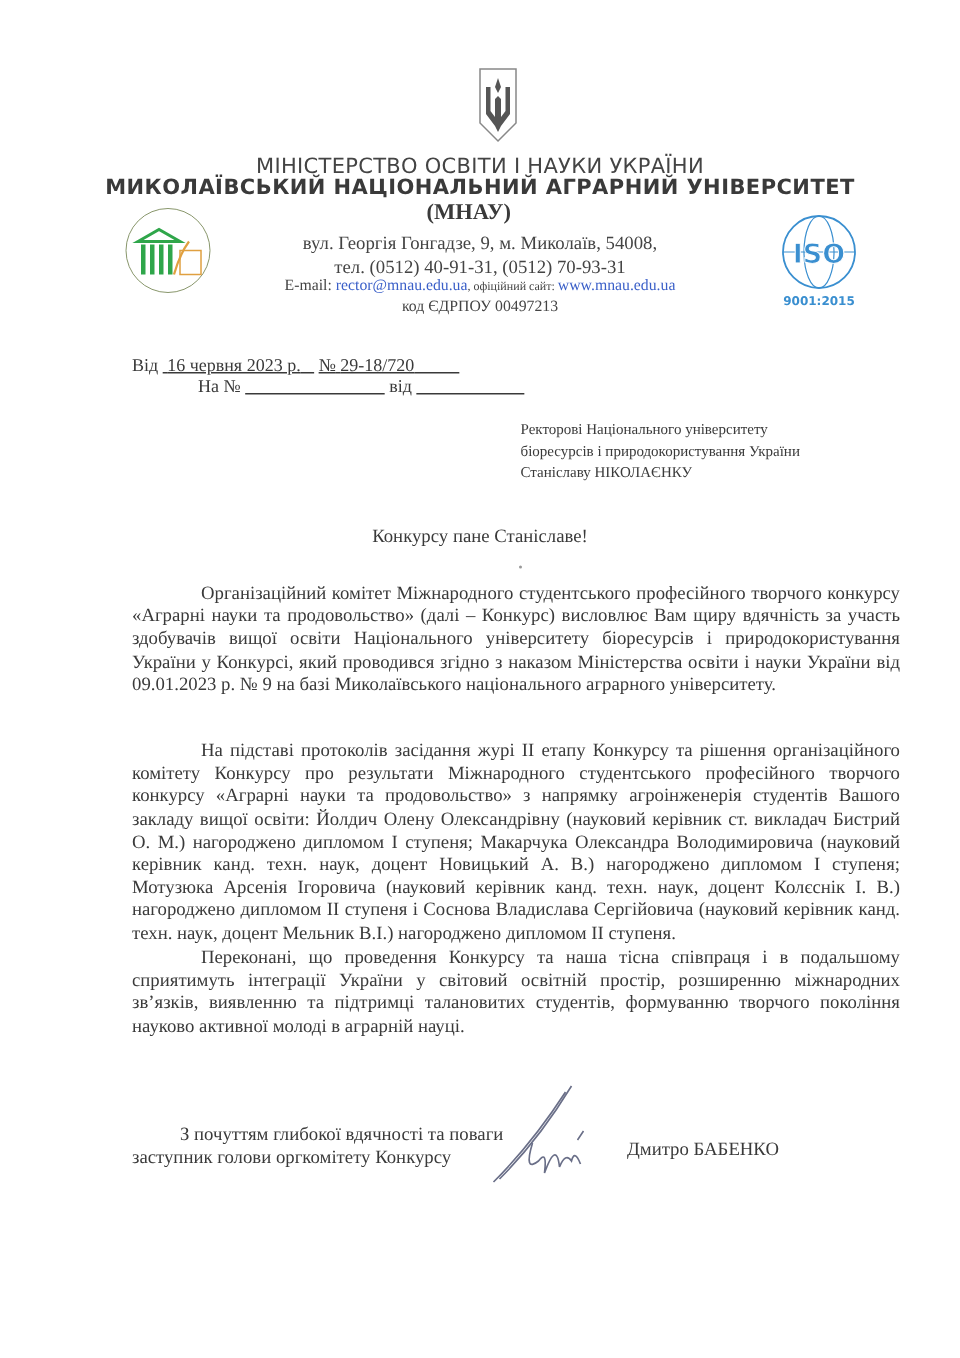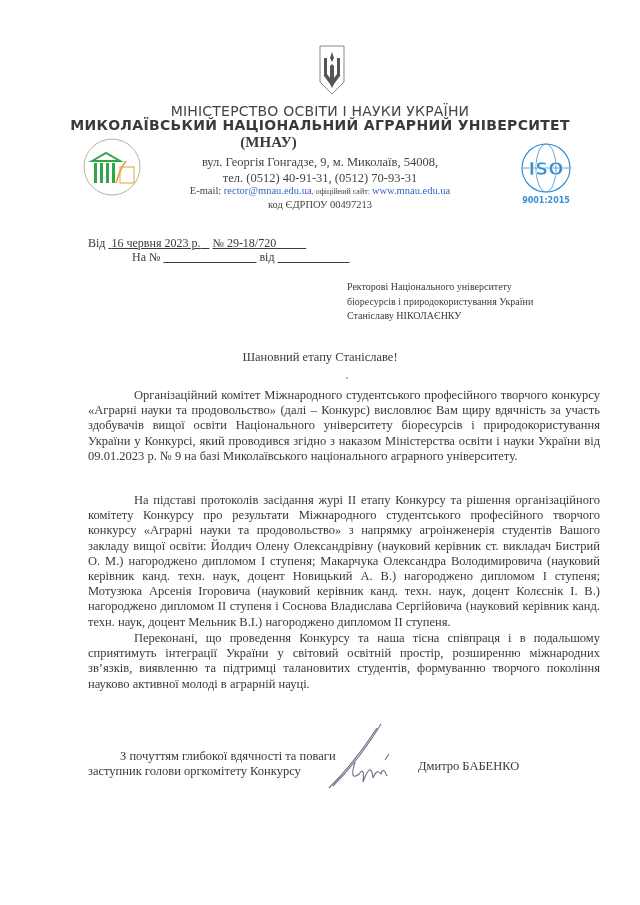--- a/index.html
+++ b/index.html
@@ -7,21 +7,21 @@
       width: 640px; height: 905px; position: relative; overflow: hidden;
       font-family: "Liberation Serif", serif; color: #3a3a3a;
     }
     .abs { position: absolute; }
     .center { text-align: center; }
 
     
     #coat { left: 318px; top: 44px; width: 28px; height: 52px; }
     #ministry { left: 0; width: 640px; top: 103px; font-family: "DejaVu Sans", sans-serif; font-size: 14px; color: #444; letter-spacing: 0.2px; }
     #uni-name { left: 0; width: 640px; top: 117px; font-family: "DejaVu Sans", sans-serif; font-weight: bold; font-size: 14px; color: #3a3a3a; letter-spacing: 0.3px; }
-    #uni-abbr { left: 0; width: 537px; top: 134px; font-family: "Liberation Serif", serif; font-weight: bold; font-size: 15px; color: #3a3a3a; }
+    #uni-abbr { left: 0; width: 537px; top: 134px; font-family: "Liberation Serif", serif; font-weight: bold; font-size: 15px; color: #3a3a3a; padding-left: 44px; }
     .addr { left: 0; width: 640px; font-size: 12.5px; color: #444; }
     #addr1 { top: 155px; }
     #addr2 { top: 171px; }
     #contacts { left: 0; width: 640px; top: 185px; font-size: 10.5px; color: #444; }
     #contacts .lnk { color: #3a5fc8; }
     #contacts .small { font-size: 8px; }
     #edrpou { top: 199px; font-size: 10.5px; }
 
     #uni-logo { left: 82px; top: 137px; width: 60px; height: 60px; }
     #iso-logo { left: 515px; top: 140px; width: 62px; height: 72px; }
@@ -102,21 +102,21 @@
   <span>На №</span>
   <span class="u">&nbsp;&nbsp;&nbsp;&nbsp;&nbsp;&nbsp;&nbsp;&nbsp;&nbsp;&nbsp;&nbsp;&nbsp;&nbsp;&nbsp;&nbsp;&nbsp;&nbsp;&nbsp;&nbsp;&nbsp;&nbsp;&nbsp;&nbsp;&nbsp;&nbsp;&nbsp;&nbsp;&nbsp;&nbsp;&nbsp;&nbsp;</span>
   <span>від</span>
   <span class="u">&nbsp;&nbsp;&nbsp;&nbsp;&nbsp;&nbsp;&nbsp;&nbsp;&nbsp;&nbsp;&nbsp;&nbsp;&nbsp;&nbsp;&nbsp;&nbsp;&nbsp;&nbsp;&nbsp;&nbsp;&nbsp;&nbsp;&nbsp;&nbsp;</span>
 </div>
 
 <div id="adr1" class="abs addressee">Ректорові Національного університету</div>
 <div id="adr2" class="abs addressee">біоресурсів і природокористування України</div>
 <div id="adr3" class="abs addressee">Станіславу НІКОЛАЄНКУ</div>
 
-<div id="salutation" class="abs center">Шановний етапу Станіславе!</div>
+<div id="salutation" class="abs center">Конкурсу пане Станіславе!</div>
 <div id="dot" class="abs"></div>
 
 <div id="para1" class="abs body">
     <p>Організаційний комітет Міжнародного студентського професійного творчого конкурсу «Аграрні науки та продовольство» (далі – Конкурс) висловлює Вам щиру вдячність за участь здобувачів вищої освіти Національного університету біоресурсів і природокористування України у Конкурсі, який проводився згідно з наказом Міністерства освіти і науки України від 09.01.2023 р. № 9 на базі Миколаївського національного аграрного університету.</p>
   </div>
 <div id="para2" class="abs body">
     <p>На підставі протоколів засідання журі II етапу Конкурсу та рішення організаційного комітету Конкурсу про результати Міжнародного студентського професійного творчого конкурсу «Аграрні науки та продовольство» з напрямку агроінженерія студентів Вашого закладу вищої освіти: Йолдич Олену Олександрівну (науковий керівник ст. викладач Бистрий О. М.) нагороджено дипломом I ступеня; Макарчука Олександра Володимировича (науковий керівник канд. техн. наук, доцент Новицький А. В.) нагороджено дипломом I ступеня; Мотузюка Арсенія Ігоровича (науковий керівник канд. техн. наук, доцент Колєснік І. В.) нагороджено дипломом II ступеня і Соснова Владислава Сергійовича (науковий керівник канд. техн. наук, доцент Мельник В.І.) нагороджено дипломом II ступеня.</p>
   </div>
 <div id="para3" class="abs body">
     <p>Переконані, що проведення Конкурсу та наша тісна співпраця і в подальшому сприятимуть інтеграції України у світовий освітній простір, розширенню міжнародних зв’язків, виявленню та підтримці талановитих студентів, формуванню творчого покоління науково активної молоді в аграрній науці.</p>

